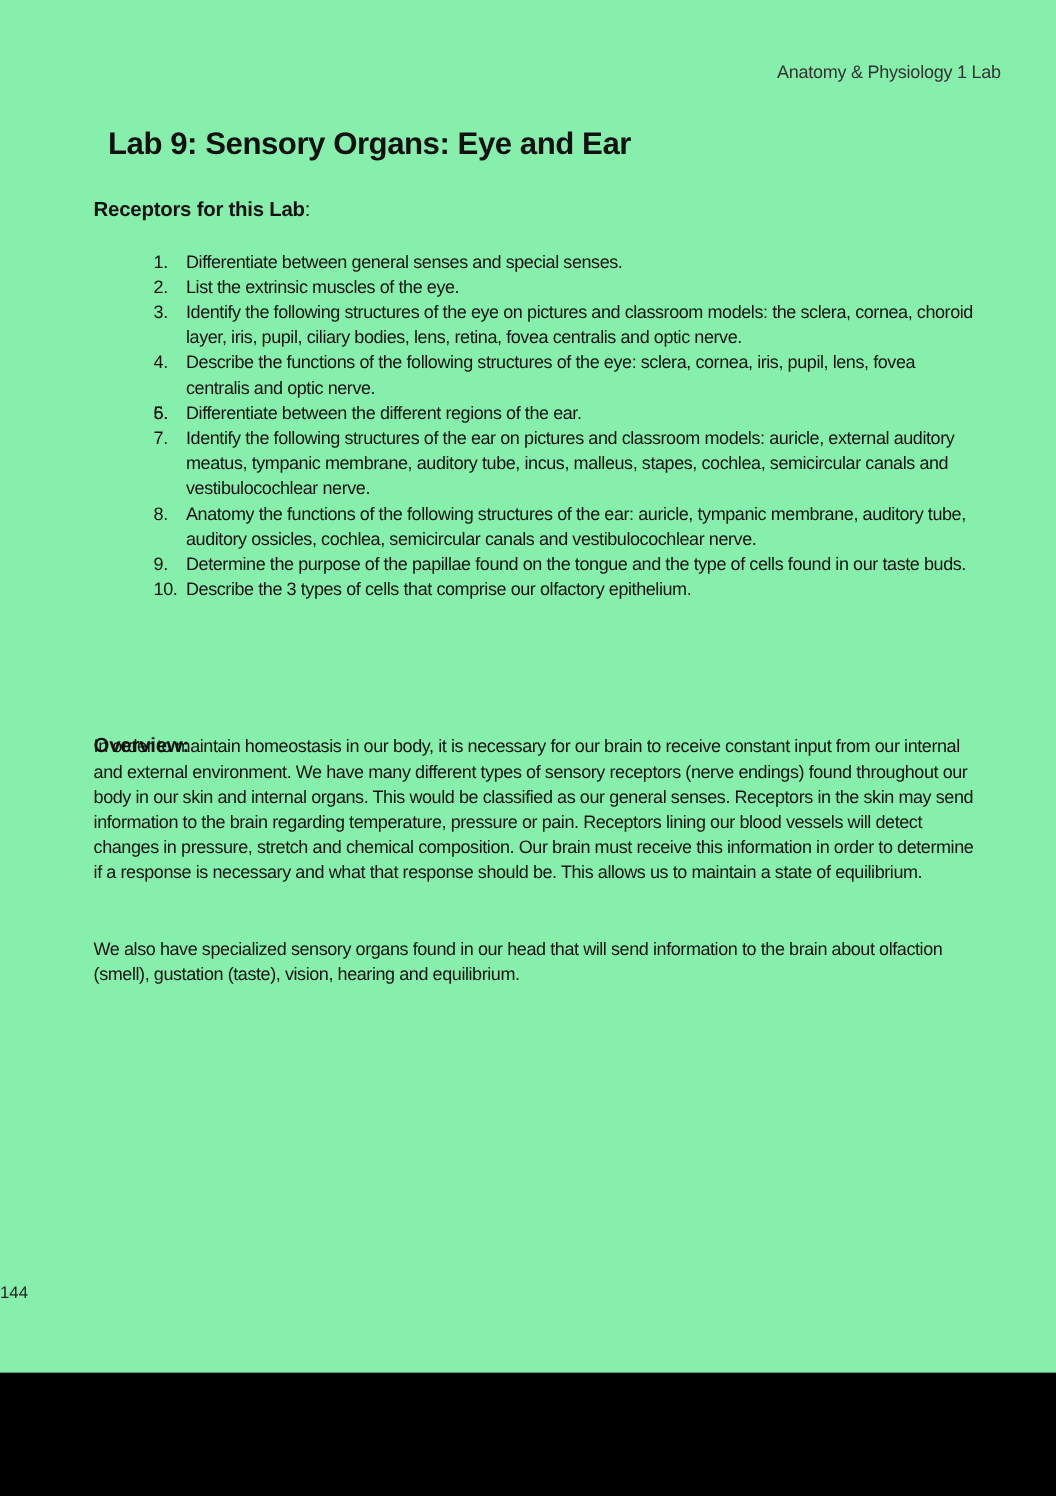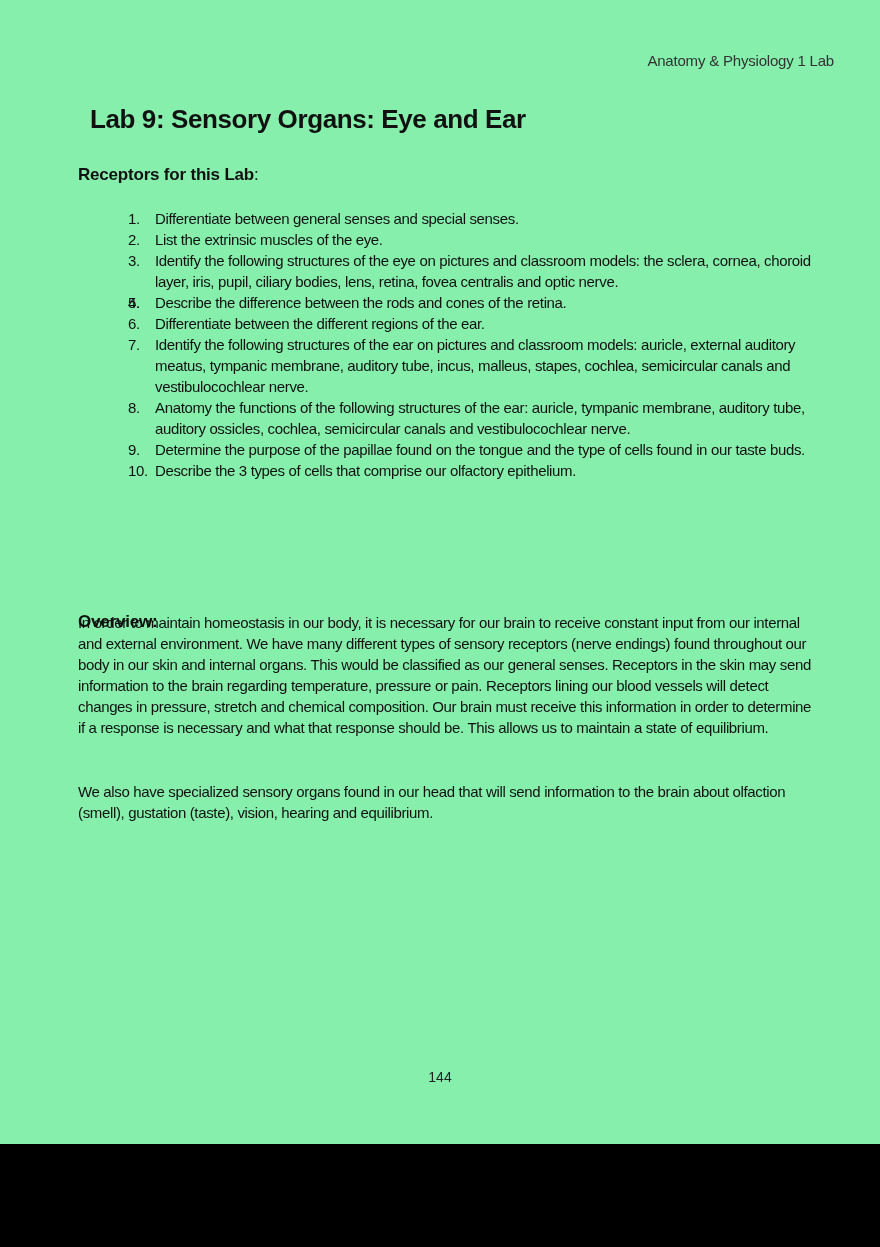--- a/index.html
+++ b/index.html
@@ -8,39 +8,39 @@
   .page { position:absolute; left:0; top:0; width:880px; height:1144px; background:#86efac;padding-left:32px; }
   .header { position:absolute; right:78px; top:52px; font-size:15px; color:#333; letter-spacing:-0.2px; }
   .title { position:absolute; left:90px; top:104px; font-size:26px; font-weight:bold; margin:0; letter-spacing:-0.4px; }
   .h2 { position:absolute; left:78px; font-size:17px; font-weight:bold; margin:0; letter-spacing:-0.2px; }
   .h2 .colon { font-weight:normal; }
   .obj-list { position:absolute; left:78px; top:208px; width:740px; margin:0; padding:0; list-style:none; font-size:15px; line-height:21px; letter-spacing:-0.35px; }
   .obj-list li { position:relative; padding-left:77px; }
   .obj-list li .num { position:absolute; left:50px; }
   .obj-list li .num.two { left:50px; }
   .para { position:absolute; left:78px; width:735px; margin:0; font-size:15px; line-height:21px; letter-spacing:-0.35px; }
-  .pageno { position:absolute; left:0; width:880px; top:1069px; text-align:center; font-size:14px; color:#222; }
+  .pageno { position:absolute; left:0; width:880px; top:1069px; font-size:14px; color:#222; }
   .bottom-bar { position:absolute; left:0; top:1144px; width:880px; height:103px; background:#000; }
 </style>
 </head>
 <body>
 
 <div class="page">
   <div class="header">Anatomy &amp; Physiology 1 Lab</div>
 
   <h1 class="title">Lab 9:  Sensory Organs: Eye and Ear</h1>
 
   <h2 class="h2" style="top:165px;"><span>Receptors for this Lab</span><span class="colon">:</span></h2>
 
   <ol class="obj-list">
     <li><span class="num">1.</span><span>Differentiate between general senses and special senses.</span></li>
     <li><span class="num">2.</span><span>List the extrinsic muscles of the eye.</span></li>
     <li><span class="num">3.</span><span>Identify the following structures of the eye on pictures and classroom models: the sclera, cornea, choroid layer, iris, pupil, ciliary bodies, lens, retina, fovea centralis and optic nerve.</span></li>
-    <li><span class="num">4.</span></li>
-    <li><span class="num">5.</span><span>Describe the difference between the rods and cones of the retina.</span></li>
+    <li><span class="num">4.</span><span>Describe the functions of the following structures of the eye: sclera, cornea, iris, pupil, lens, fovea centralis and optic nerve.</span></li>
+    <li><span class="num">5.</span></li>
     <li><span class="num">6.</span><span>Differentiate between the different regions of the ear.</span></li>
     <li><span class="num">7.</span><span>Identify the following structures of the ear on pictures and classroom models: auricle, external auditory meatus, tympanic membrane, auditory tube, incus, malleus, stapes, cochlea, semicircular canals and vestibulocochlear nerve.</span></li>
     <li><span class="num">8.</span><span>Anatomy the functions of the following structures of the ear: auricle, tympanic membrane, auditory tube, auditory ossicles, cochlea, semicircular canals and vestibulocochlear nerve.</span></li>
     <li><span class="num">9.</span><span>Determine the purpose of the papillae found on the tongue and the type of cells found in our taste buds.</span></li>
     <li><span class="num two">10.</span><span>Describe the 3 types of cells that comprise our olfactory epithelium.</span></li>
   </ol>
 
   <h2 class="h2" style="top:584px;margin-top:28px;">Overview:</h2>
 
   <p class="para" style="top:612px;">In order to maintain homeostasis in our body, it is necessary for our brain to receive constant input from our internal and external environment.  We have many different types of sensory receptors (nerve endings) found throughout our body in our skin and internal organs.  This would be classified as our general senses.  Receptors in the skin may send information to the brain regarding temperature, pressure or pain.  Receptors lining our blood vessels will detect changes in pressure, stretch and chemical composition.  Our brain must receive this information in order to determine if a response is necessary and what that response should be.  This allows us to maintain a state of equilibrium.</p>

